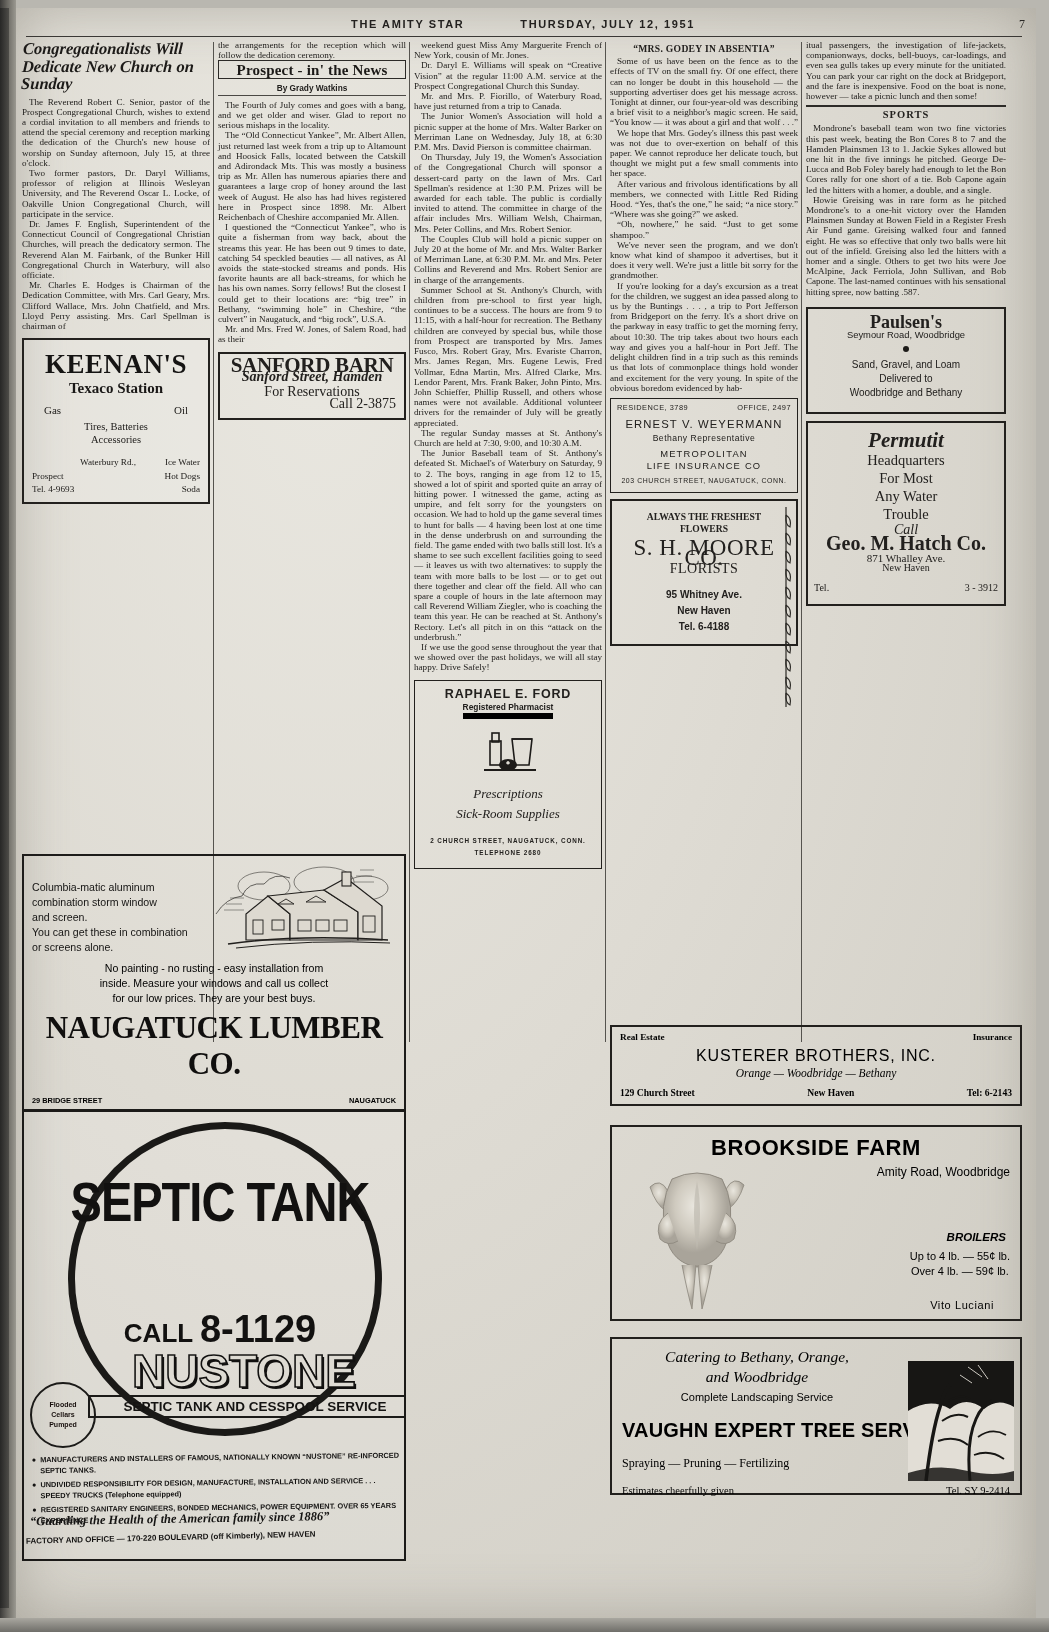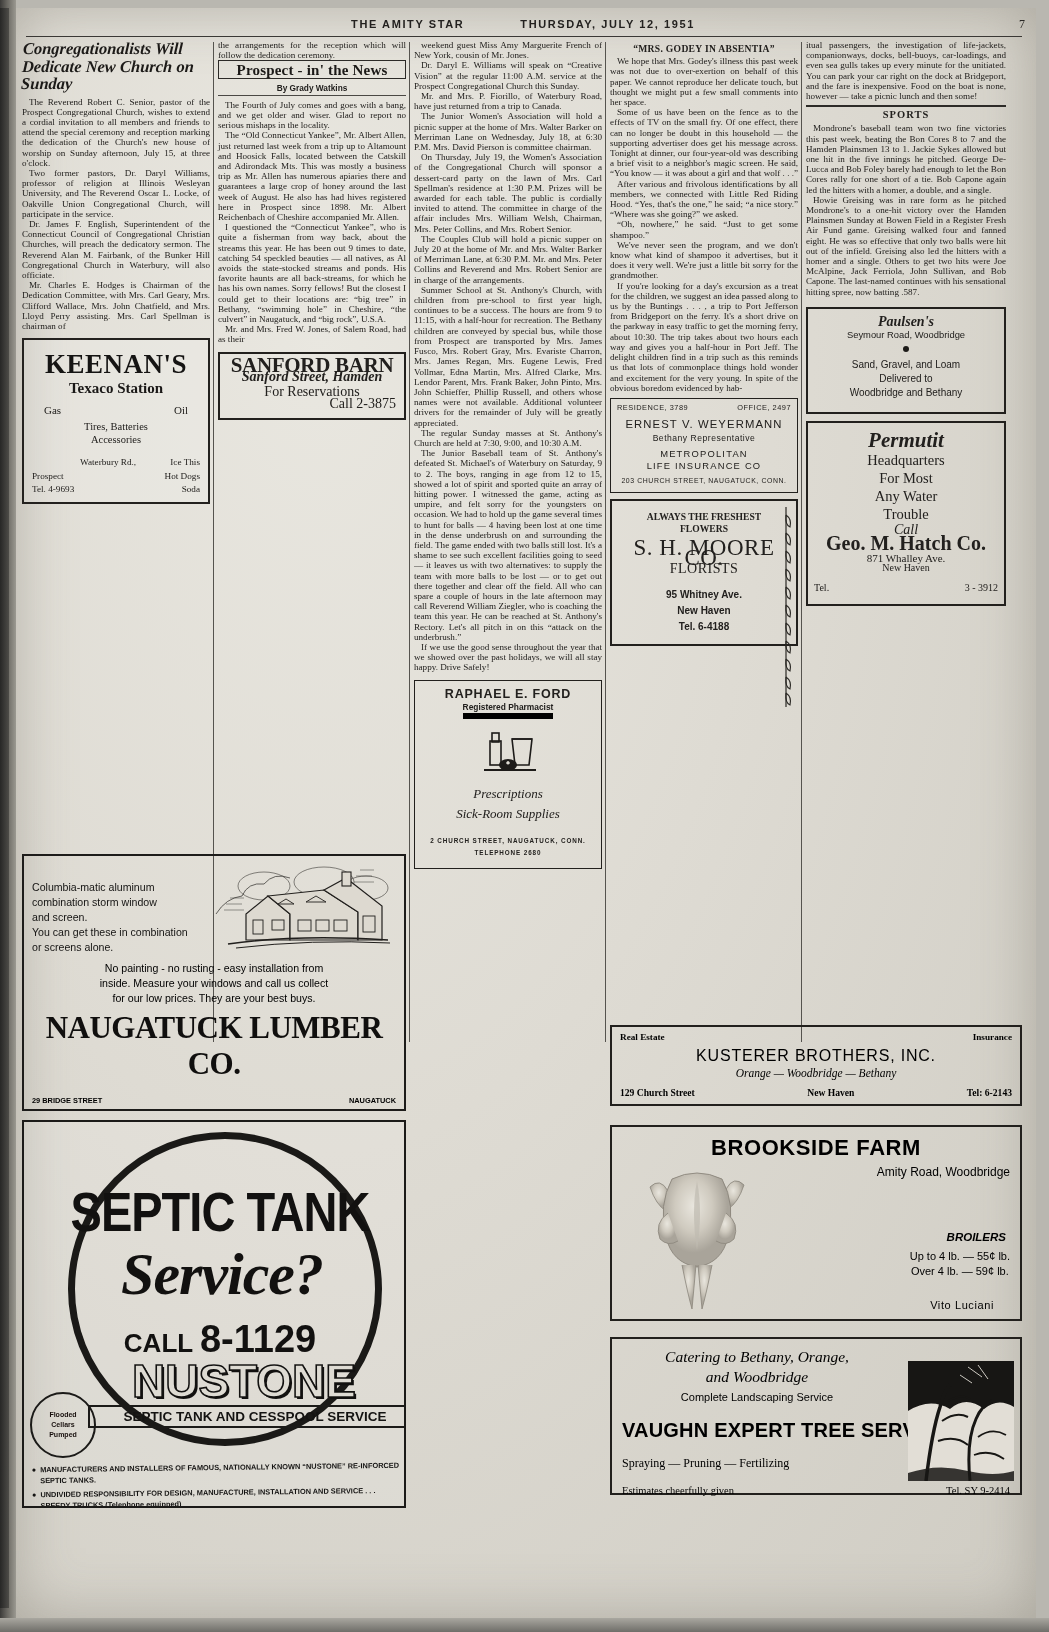--- a/index.html
+++ b/index.html
@@ -153,22 +153,22 @@
   .naug .n2 { font-size:10.6px; line-height:15px; text-align:center; margin-top:6px;}
   .naug .big {
     font-family:"Liberation Serif",serif; font-weight:bold;
     font-size:31px; text-align:center; letter-spacing:-.5px; margin-top:4px; color:#100f0e;
   }
   .naug .ft { display:flex; justify-content:space-between; font-size:7.4px; margin-top:14px; font-weight:bold;}
   .house { position:absolute; right:8px; top:6px; width:190px; height:92px;}
 
   
   .septic {
-    border: 2.5px solid #1b1a18; padding: 0; margin: 16px 0 2px;
-    position: relative; height: 388px; overflow:hidden;
+    border: 2.5px solid #1b1a18; padding: 0; margin: 6px 0 2px;
+    position: relative; height: 451px; overflow:hidden;
     background: rgba(255,255,255,.12);
   }
   .sep-circle {
     position:absolute; left: 44px; top: 10px; width: 300px; height:300px;
     border: 7px solid #1a1917; border-radius: 50%;
   }
   .sep-t1 {
     position:absolute; left: 10px; top: 62px; width: 372px; text-align:center;
     font-family:"Liberation Sans",sans-serif; font-weight:bold;
     font-size: 47px; letter-spacing:-1px; color:#121110;
@@ -218,21 +218,21 @@
     font-size: 12.5px; color:#151413; transform: rotate(-1deg);
   }
   .sep-foot {
     position:absolute; left: 2px; top: 420px; width: 380px;
     font-family:"Liberation Sans",sans-serif; font-weight:bold;
     font-size: 8px; color:#151413; transform: rotate(-1.4deg);
   }
 
   
   .adsm { border:2px solid #22201d; padding:6px 8px; margin:7px 0; text-align:center;}
-  .paulsen .p1 { font-family:"Liberation Serif",serif; font-style:italic; font-weight:bold; font-size:14px;}
+  .paulsen .p1 { font-family:"Liberation Serif",serif; font-weight:bold; font-size:18px;}
   .paulsen .p2 { font-family:"Liberation Sans",sans-serif; font-size:9.4px; margin-top:3px;}
   .dot { width:6px; height:6px; background:#1d1b19; border-radius:50%; margin:6px auto;}
   .paulsen .p3 { font-family:"Liberation Sans",sans-serif; font-size:10px; line-height:14px;}
 
   .permutit .q1 { font-family:"Liberation Serif",serif; font-style:italic; font-weight:bold; font-size:21px;}
   .permutit .q2 { font-family:"Liberation Serif",serif; font-size:14.5px; line-height:18px; margin-top:6px;}
   .permutit .q3 { font-family:"Liberation Serif",serif; font-style:italic; font-size:14px; margin-top:2px;}
   .permutit .q4 { font-family:"Liberation Serif",serif; font-weight:bold; font-size:20px; margin-top:2px;}
   .permutit .q5 { font-family:"Liberation Serif",serif; font-size:11px; margin-top:5px;}
   .permutit .q6 { font-family:"Liberation Serif",serif; font-size:10px;}
@@ -320,21 +320,21 @@
         <h1>KEENAN'S</h1>
         <h2 style="font-family:'Liberation Serif',serif;font-size:15px;margin-top:4px;">Texaco Station</h2>
         <div class="kv" style="margin-top:12px;padding:0 12px;">
           <span>Gas</span>
           <span>Oil</span>
         </div>
         <div class="line" style="margin-top:7px;">Tires, Batteries</div>
         <div class="line">Accessories</div>
         <div class="kv3" style="margin-top:12px;margin-left:48px;">
           <span>Waterbury Rd.,</span>
-          <span>Ice This</span>
+          <span>Ice Water</span>
         </div>
         <div class="kv3" style="margin-top:3px;">
           <span>Prospect</span>
           <span>Hot Dogs</span>
         </div>
         <div class="kv3" style="margin-top:3px;">
           <span>Tel. 4-9693</span>
           <span>Soda</span>
         </div>
       </div>
@@ -390,22 +390,22 @@
         <div class="d3">Prescriptions</div>
         <div class="d4">Sick-Room Supplies</div>
         <div class="d5">2  CHURCH  STREET,  NAUGATUCK,  CONN.</div>
         <div class="d6">TELEPHONE  2680</div>
       </div>
     </div>
 
     <div class="col c4">
       <div class="colrule" style="left:-5px;"></div>
       <div class="subhead-c">“MRS. GODEY IN ABSENTIA”</div>
+      <p class="body">Some of us have been on the fence as to the effects of TV on the small fry. Of one effect, there can no longer be doubt in this household — the supporting advertiser does get his message across. Tonight at dinner, our four-year-old was describing a brief visit to a neighbor's magic screen. He said, “You know — it was about a girl and that wolf . . .”</p>
       <p class="body">We hope that Mrs. Godey's illness this past week was not due to over-exertion on behalf of this paper. We cannot reproduce her delicate touch, but thought we might put a few small comments into her space.</p>
-      <p class="body">Some of us have been on the fence as to the effects of TV on the small fry. Of one effect, there can no longer be doubt in this household — the supporting advertiser does get his message across. Tonight at dinner, our four-year-old was describing a brief visit to a neighbor's magic screen. He said, “You know — it was about a girl and that wolf . . .”</p>
       <p class="body">After various and frivolous identifications by all members, we connected with Little Red Riding Hood. “Yes, that's the one,” he said; “a nice story.” “Where was she going?” we asked.</p>
       <p class="body">“Oh, nowhere,” he said. “Just to get some shampoo.”</p>
       <p class="body">We've never seen the program, and we don't know what kind of shampoo it advertises, but it does it very well. We're just a little bit sorry for the grandmother.</p>
       <p class="body">If you're looking for a day's excursion as a treat for the children, we suggest an idea passed along to us by the Buntings . . . , a trip to Port Jefferson from Bridgeport on the ferry. It's a short drive on the parkway in easy traffic to get the morning ferry, about 10:30. The trip takes about two hours each way and gives you a half-hour in Port Jeff. The delight children find in a trip such as this reminds us that lots of commonplace things hold wonder and excitement for the very young. In spite of the obvious boredom evidenced by hab-</p>
 
       <div class="weyer">
         <div class="top">
           <span>RESIDENCE, 3789</span>
           <span>OFFICE, 2497</span>
         </div>
@@ -520,21 +520,20 @@
     <div class="big">NAUGATUCK LUMBER CO.</div>
     <div class="ft">
       <span>29 BRIDGE STREET</span>
       <span>NAUGATUCK</span>
     </div>
   </div>
 
   <div class="septic" style="position:absolute;left:22px;top:1104px;width:384px;box-sizing:border-box;">
     <div class="sep-circle"></div>
     <div class="sep-t1">SEPTIC TANK</div>
-    <div class="sep-t2">Service?</div>
     <div class="sep-t3">
       <span>CALL</span>
       <b>8-1129</b>
     </div>
     <div class="sep-t4">NUSTONE</div>
     <div class="sep-sub">SEPTIC TANK AND CESSPOOL SERVICE</div>
     <div class="sep-badge">
       <span>Flooded</span>
       <span>Cellars</span>
       <span>Pumped</span>

